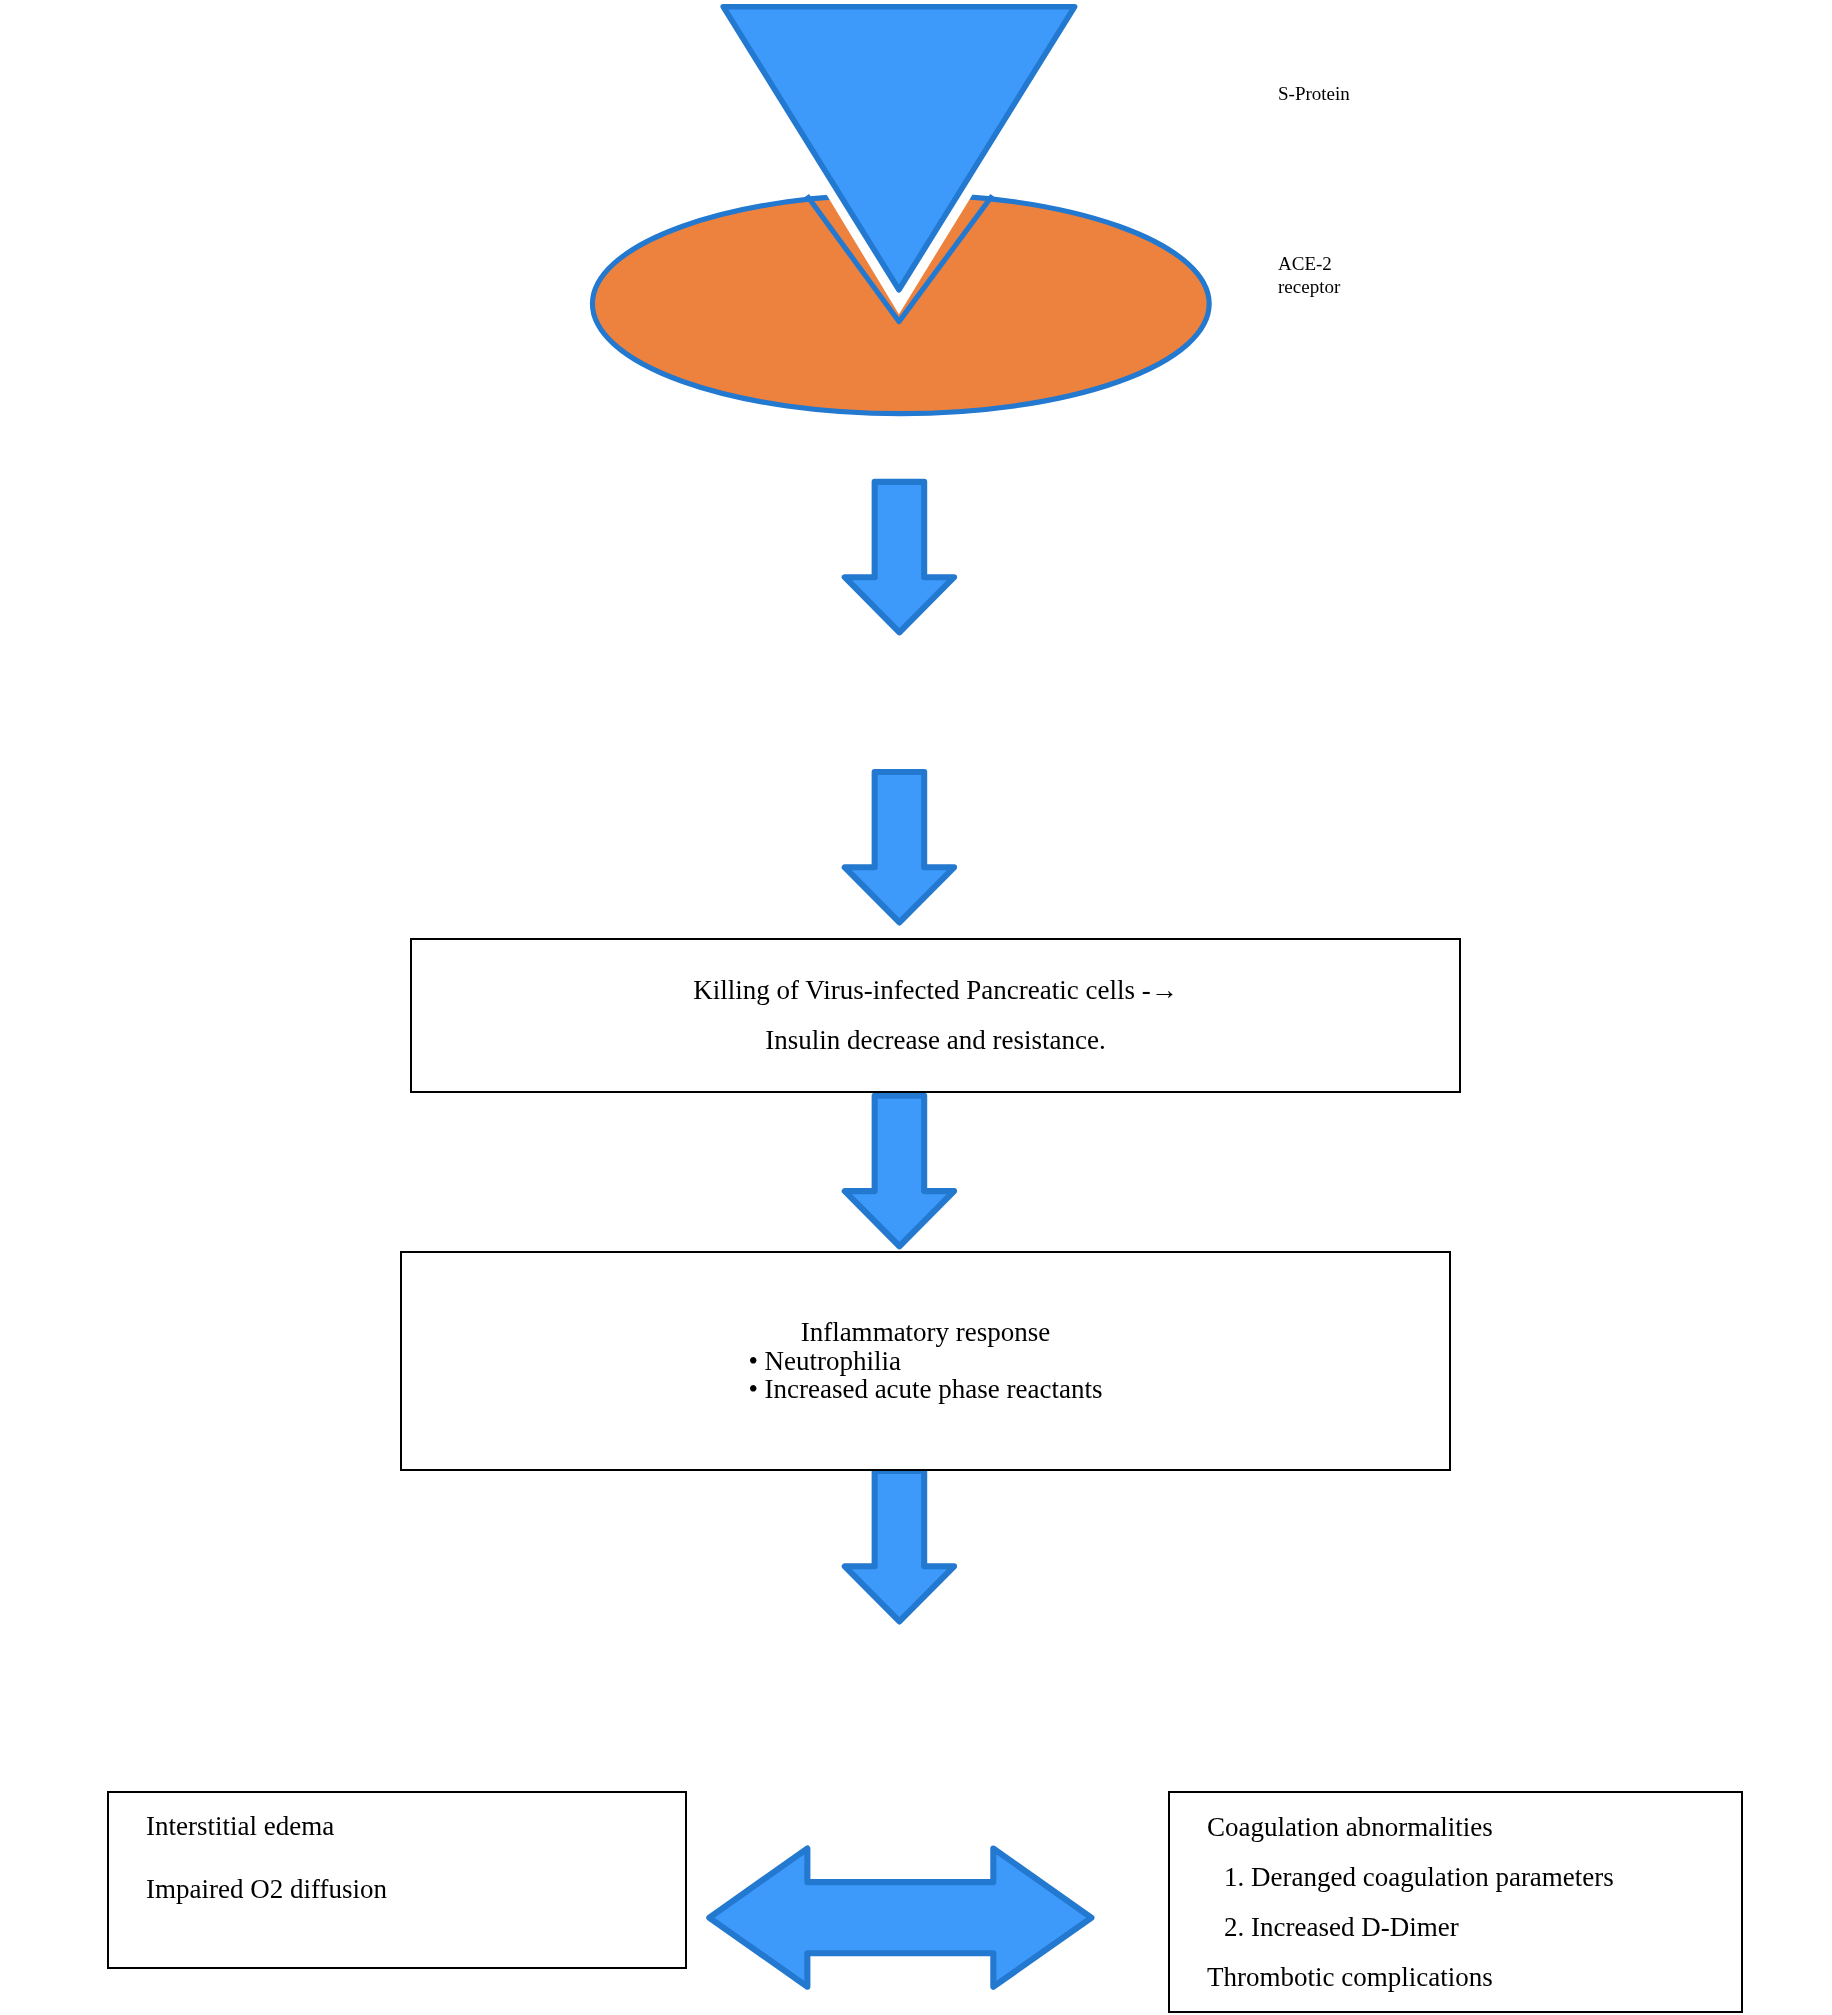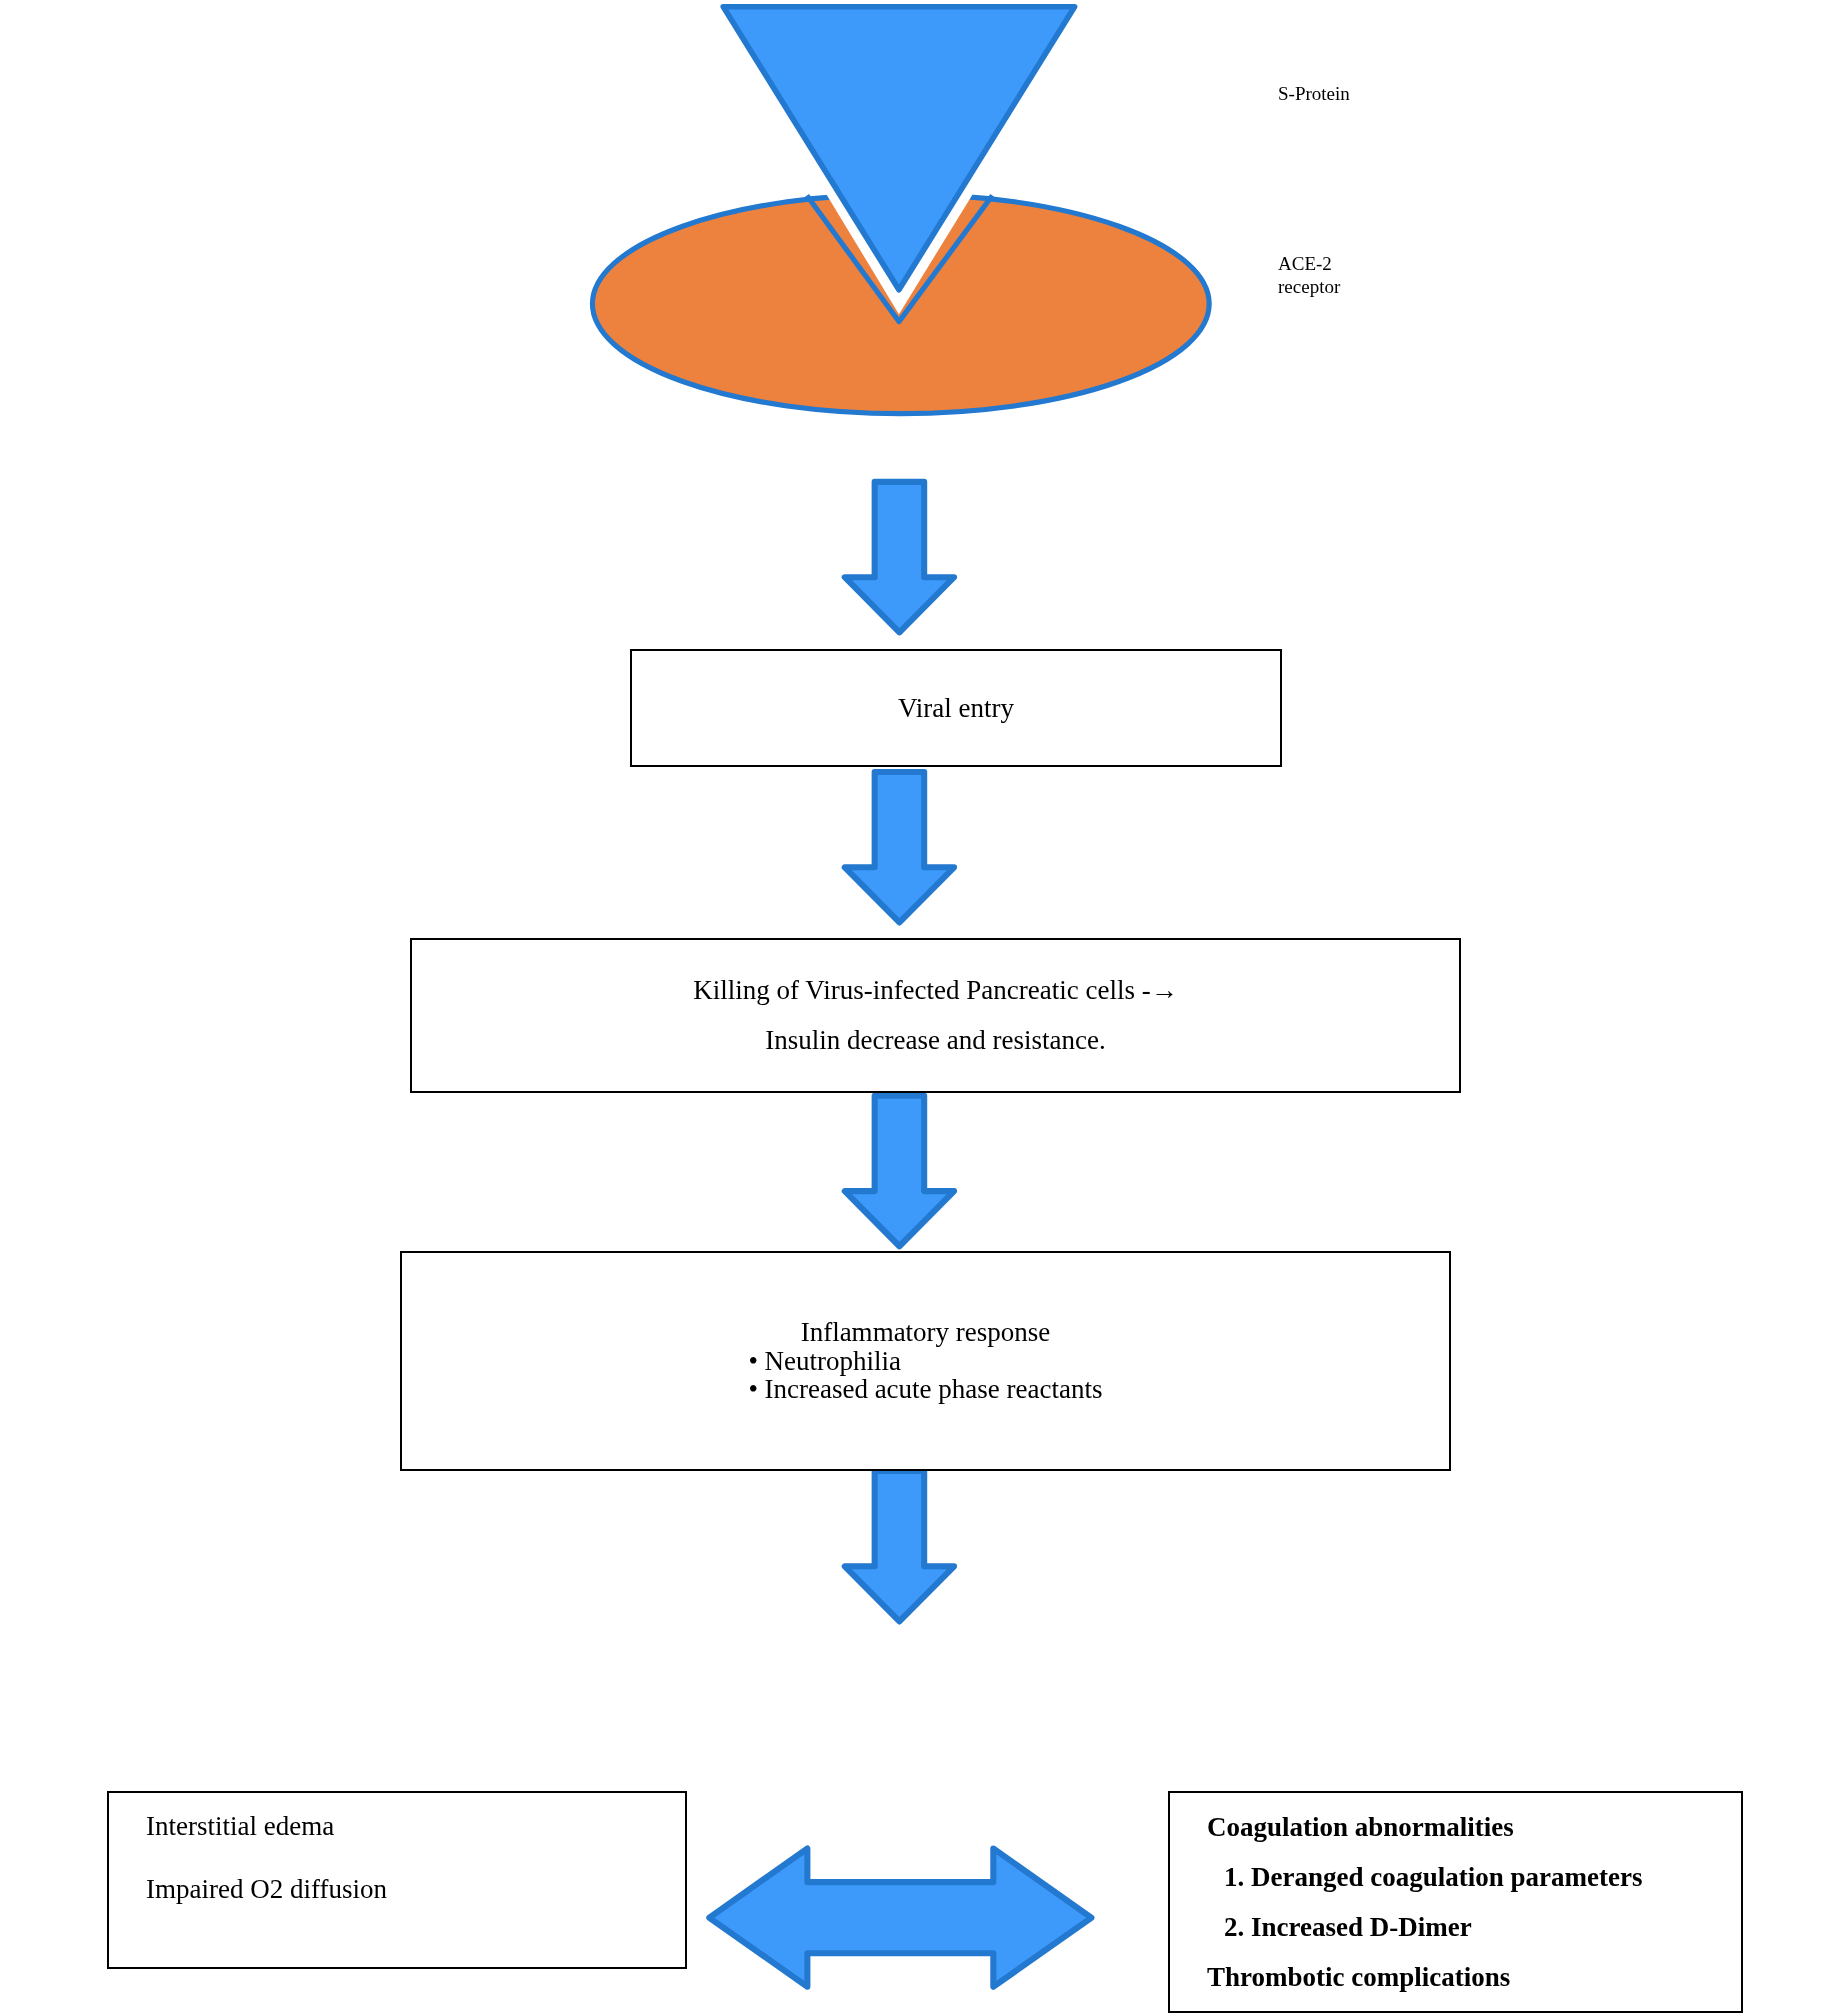--- a/index.html
+++ b/index.html
@@ -101,23 +101,20 @@
     <polygon points="1872,3148 1978,3148 1978,3352 2042,3352 1925,3470 1808,3352 1872,3352" fill="#3D9AFB" stroke="#2378CF" stroke-width="13" stroke-linejoin="round"></polygon>
 
     <polygon points="1518,4104 1728,3956 1728,4028 2126,4028 2126,3956 2336,4104 2126,4252 2126,4180 1728,4180 1728,4252" fill="#3D9AFB" stroke="#2378CF" stroke-width="13" stroke-linejoin="round"></polygon>
   </svg>
 
   <div class="side-label" style="left:1278px; top:82px;">S-Protein</div>
 
   <div class="side-label" style="left:1278px; top:252px;">ACE-2
 receptor</div>
 
-  <div class="box box-center" style="left:630px; top:649px; width:652px; height:118px;">
-    <div class="line">Viral entry</div>
-  </div>
 
   <div class="box box-center" style="left:410px; top:938px; width:1051px; height:155px;">
     <div class="line">Killing of Virus-infected Pancreatic cells -→</div>
     <div class="line sp-gap">Insulin decrease and resistance.</div>
   </div>
 
   <div class="box box-center" style="left:400px; top:1251px; width:1051px; height:220px;">
     <div style="display:flex; flex-direction:column; align-items:flex-start;">
       <div class="line" style="align-self:center;">Inflammatory response</div>
       <div class="bullet-line sp-gap-lg">
@@ -131,21 +128,21 @@
 
 
   <div class="box box-left inner-pad-left" style="left:107px; top:1791px; width:580px; height:178px;">
     <div style="display:flex; flex-direction:column; align-items:flex-start; margin-top:-45px;">
       <div class="line">Interstitial edema</div>
       <div class="line sp-gap-lg">Impaired O2 diffusion</div>
     </div>
   </div>
 
   <div class="box box-left inner-pad-left" style="left:1168px; top:1791px; width:575px; height:222px;">
-    <div style="display:flex; flex-direction:column; align-items:flex-start;font-weight:bold;">
+    <div style="display:flex; flex-direction:column; align-items:flex-start;">
       <div class="line">Coagulation abnormalities</div>
       <div class="line sp-gap indent-1">1. Deranged coagulation parameters</div>
       <div class="line sp-gap indent-1">2. Increased D-Dimer</div>
       <div class="line sp-gap">Thrombotic complications</div>
     </div>
   </div>
 
 </div>
 
 

